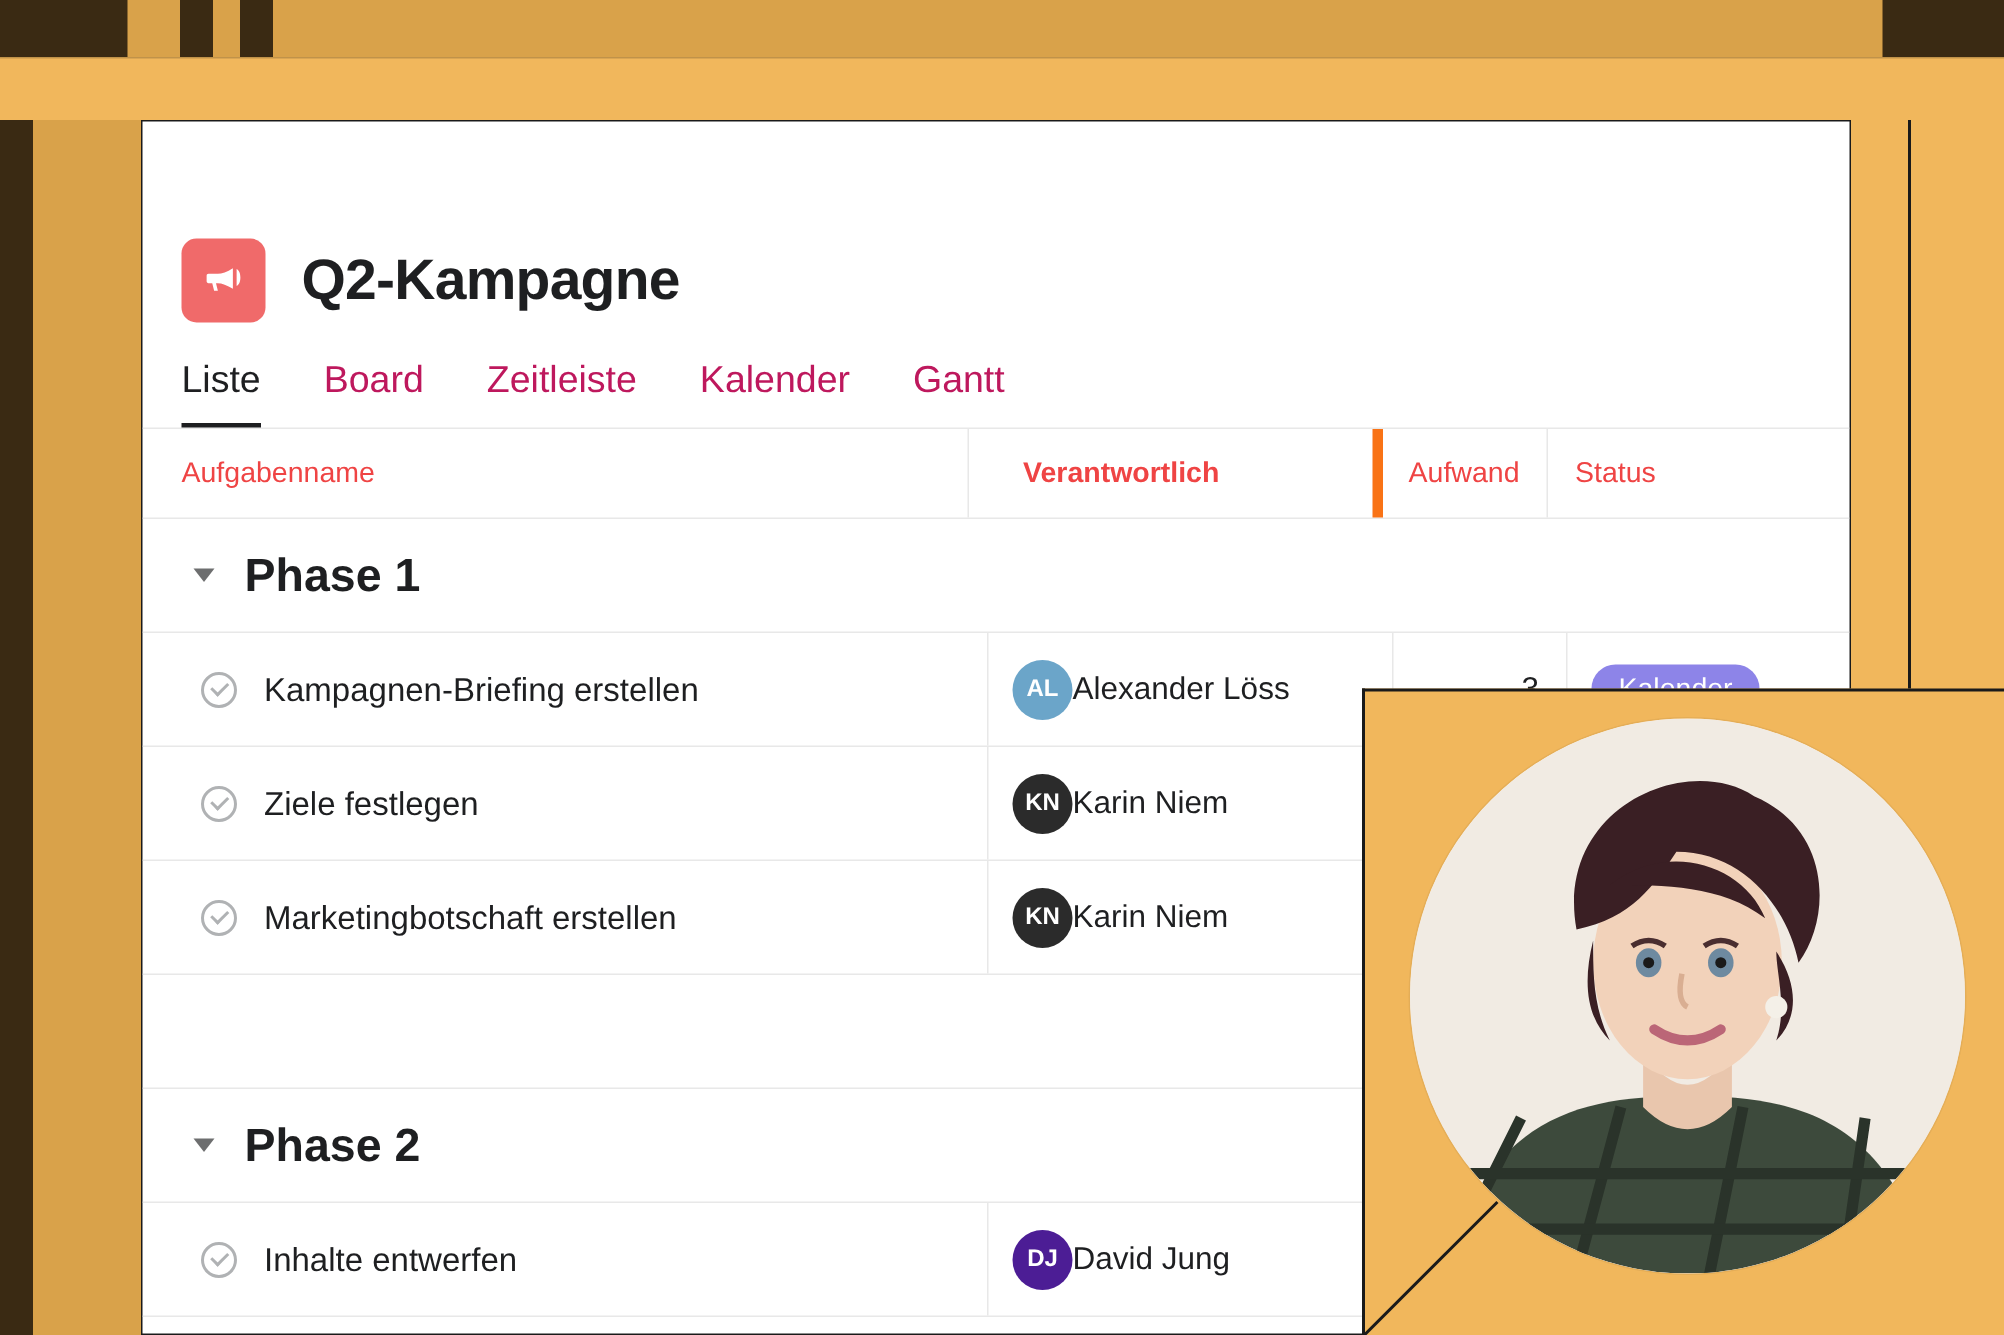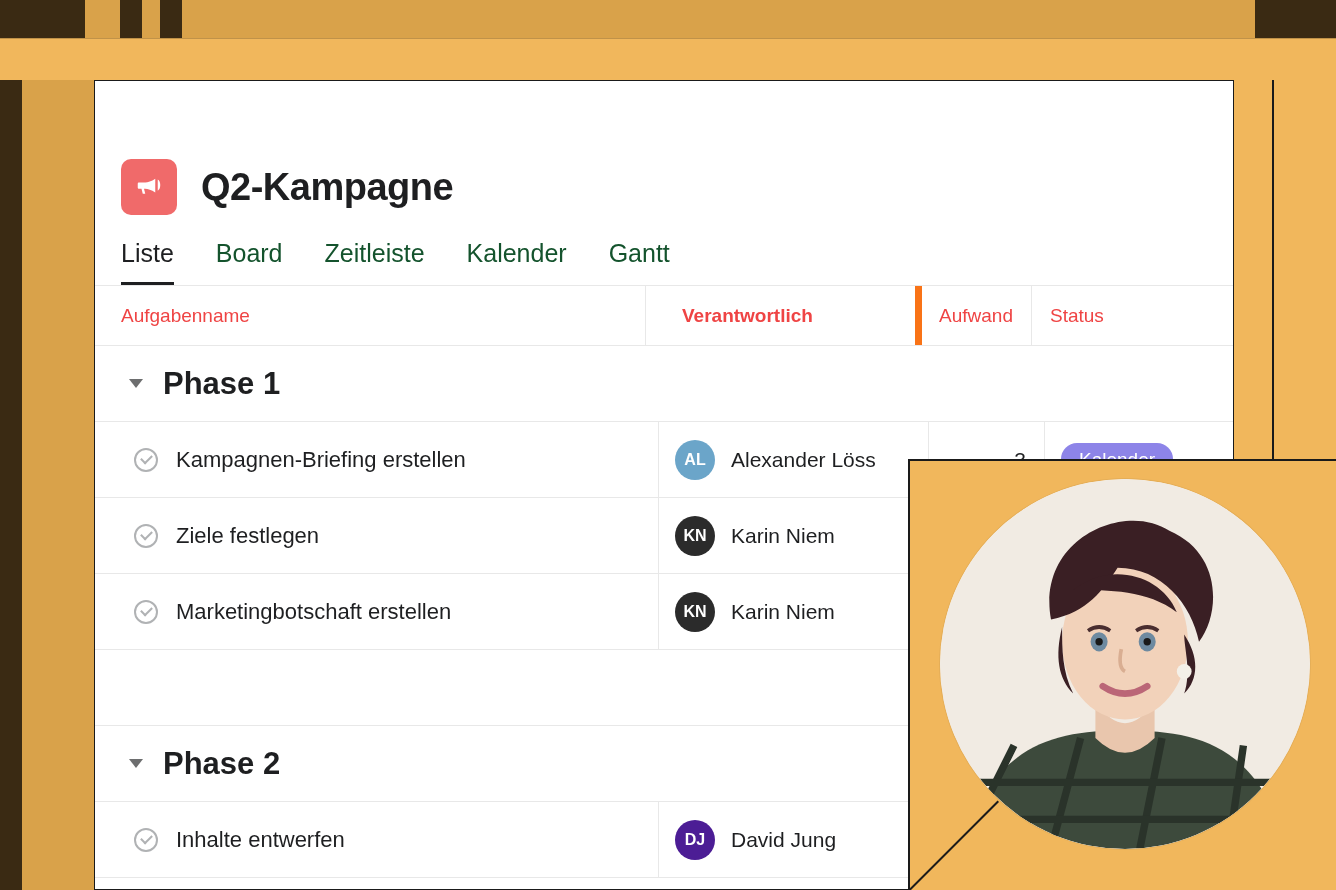--- a/index.html
+++ b/index.html
@@ -60,21 +60,21 @@
 
   
   .tabs {
     display: flex;
     gap: 42px;
     padding: 0 26px;
     border-bottom: 1px solid #e8e8e8;
   }
   .tab {
     font-size: 25px;
-    color: #14532d;
+    color: #be185d;
     padding: 6px 0 14px 0;
     cursor: pointer;
   }
   .tab.active {
     color: #1e1f21;
     font-weight: 500;
     border-bottom: 3px solid #1e1f21;
   }
 
   
@@ -138,21 +138,20 @@
     content: "";
     width: 9px; height: 5px;
     border-left: 2px solid #b0b2b4;
     border-bottom: 2px solid #b0b2b4;
     transform: rotate(-45deg) translate(1px, -1px);
   }
   .task-cell-owner {
     flex: 0 0 270px;
     border-left: 1px solid #e8e8e8;
     display: flex; align-items: center;
-    gap: 16px;
     padding-left: 16px;
     font-size: 21px;
     text-align: right;
   }
   .avatar {
     width: 40px; height: 40px; border-radius: 50%;
     display:flex; align-items:center; justify-content:center;
     color:#fff; font-weight:600; font-size:16px;
     flex-shrink: 0;
   }

